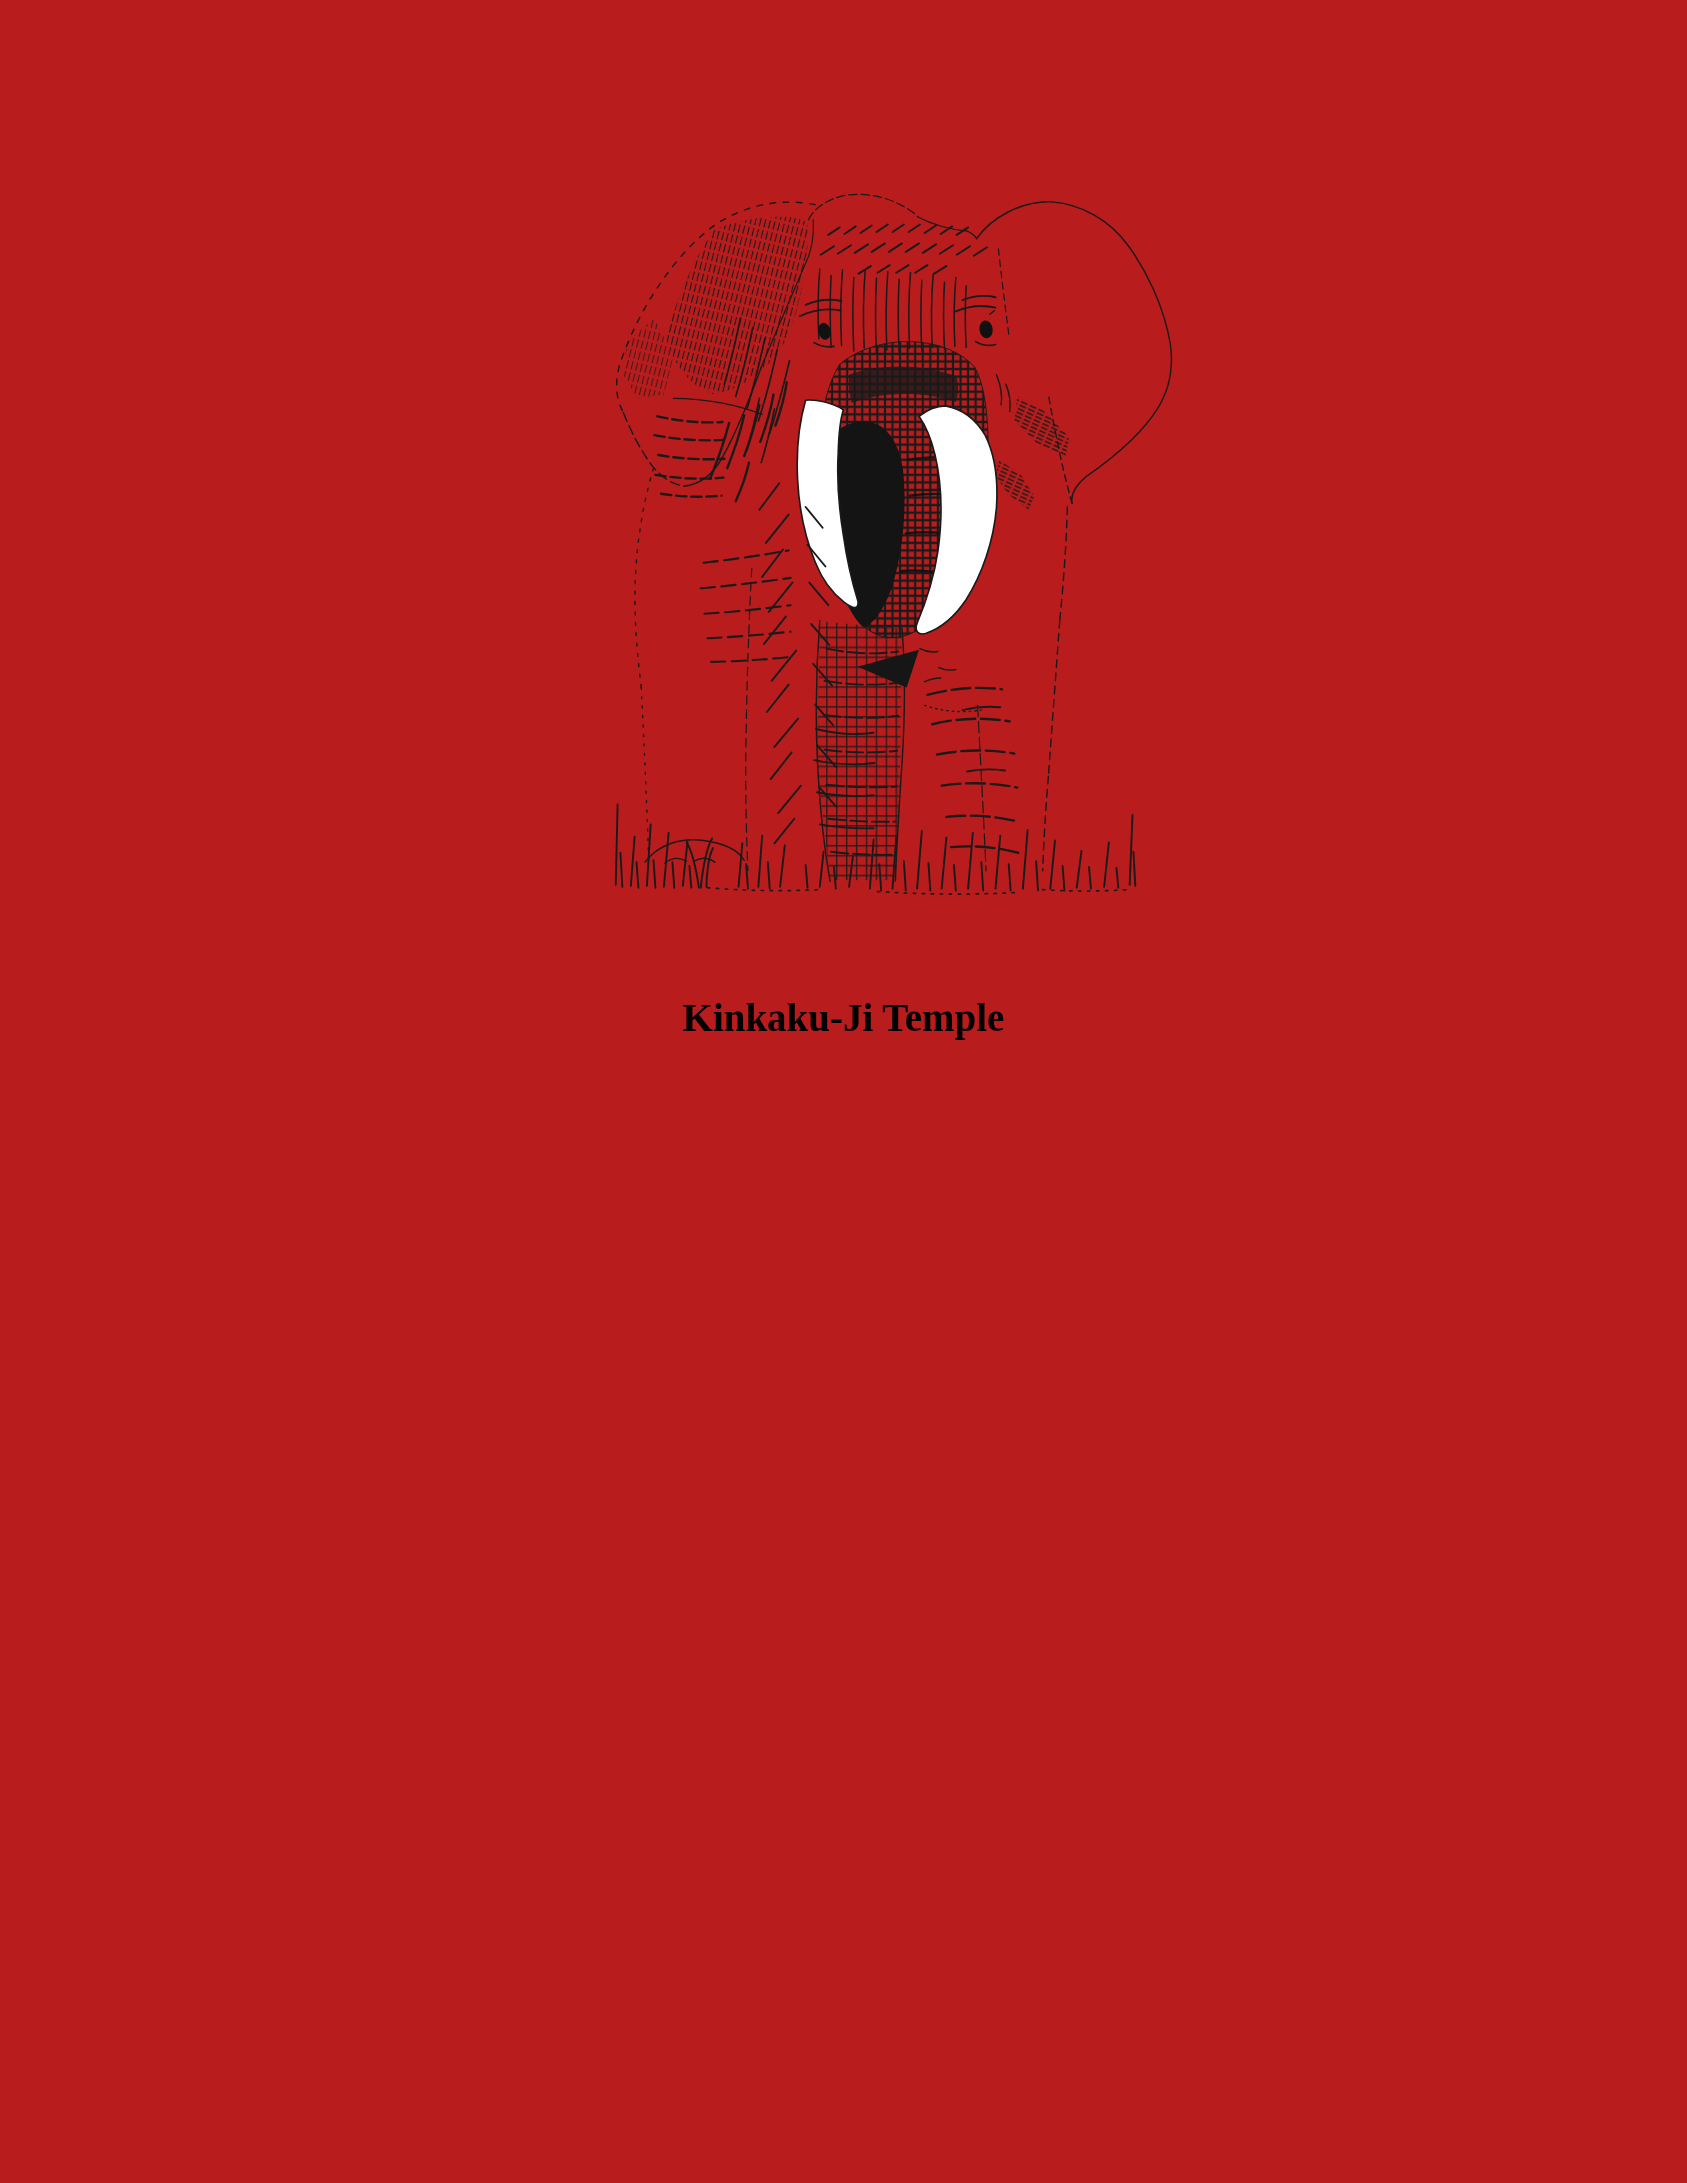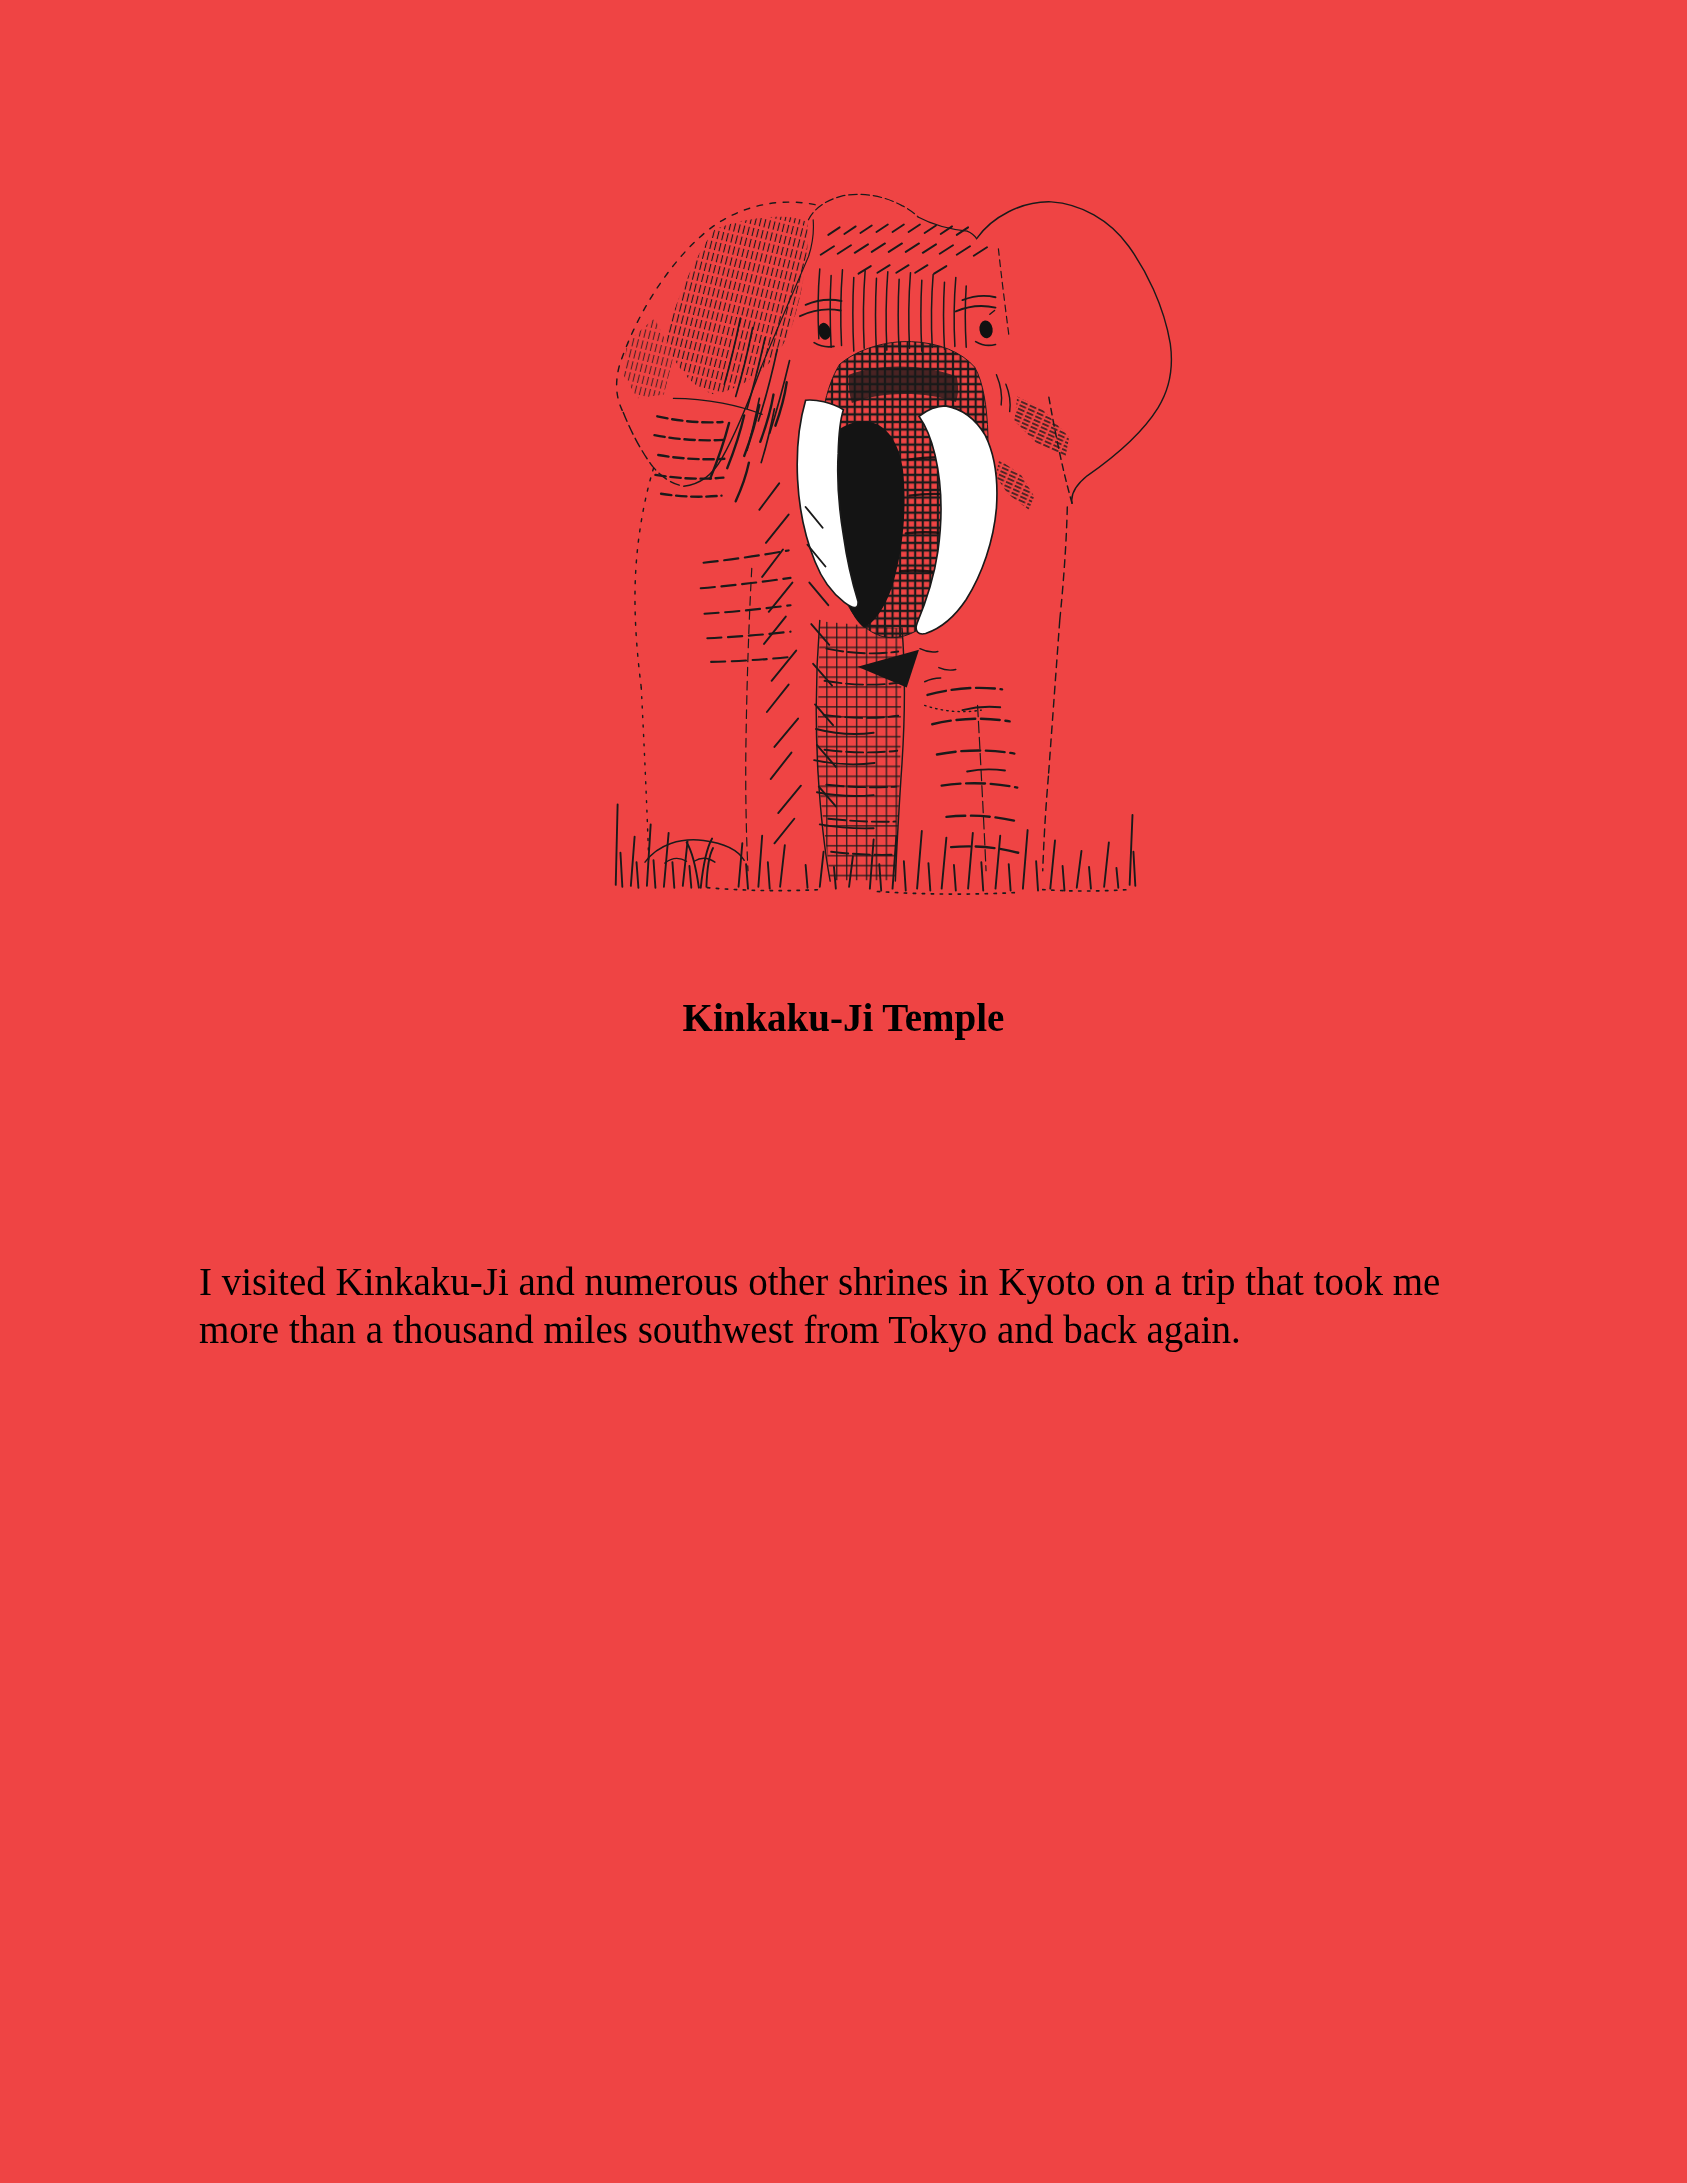--- a/index.html
+++ b/index.html
@@ -1,20 +1,20 @@
 <!DOCTYPE html>
 <html style="font-size:7.6px"><head>
 <meta charset="utf-8">
 <style>
   html, body { margin: 0; padding: 0; background: #ffffff; }
   .page {
     position: relative;
     width: 1687px;
     height: 2183px;
-    background: #ef4444;
+    background: #b91c1c;
     font-family: "Liberation Serif", "DejaVu Serif", serif;
     color: #000000;
     overflow: hidden;
   }
   .illustration {
     position: absolute;
     left: 594px;
     top: 176px;
     width: 581px;
     height: 721px;
@@ -230,17 +230,15 @@
       <g stroke-width="3.5" stroke-dasharray="5 14">
         <path d="M240,1506 q120,10 240,4"></path>
         <path d="M600,1514 q150,10 300,2"></path>
         <path d="M950,1510 q90,6 180,0"></path>
       </g>
     </svg>
   </figure>
 
   <h1 class="heading">Kinkaku-Ji Temple</h1>
 
-  <p class="para p2">I visited Kinkaku-Ji and numerous other shrines in Kyoto on a trip that took me
-more than a thousand miles southwest from Tokyo and back again.</p>
 
 </div>
 
 
 </body></html>

